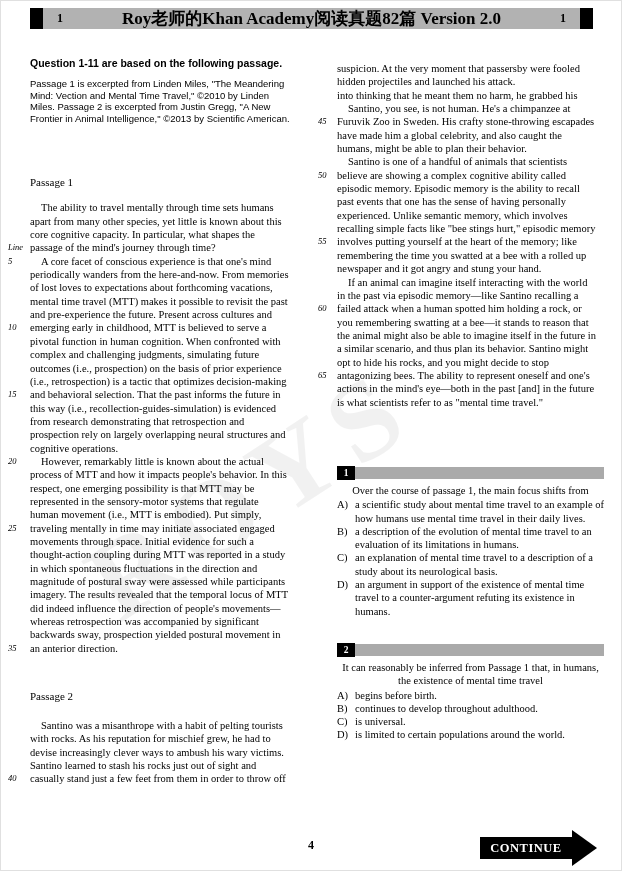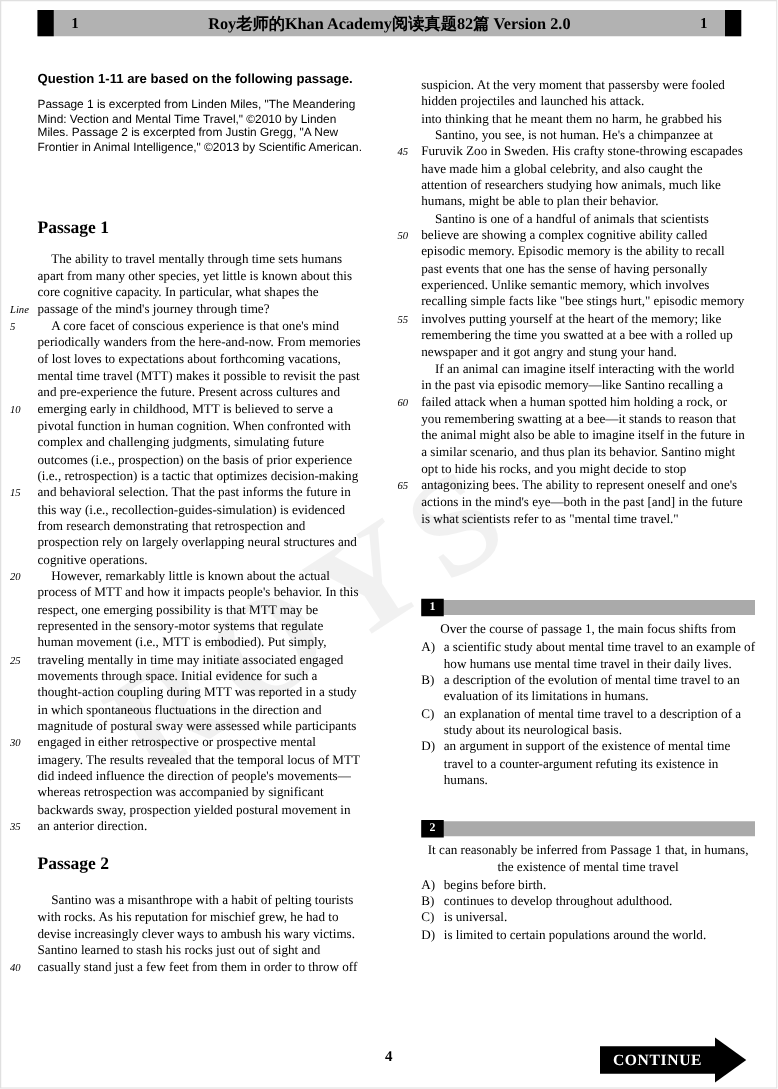--- a/index.html
+++ b/index.html
@@ -10,32 +10,32 @@
              font-family:"Liberation Serif",serif;font-weight:bold;font-size:112px;
              letter-spacing:12px;color:rgba(0,0,0,0.055);
              transform:rotate(-33deg);transform-origin:50% 50%;white-space:nowrap;pointer-events:none;}
   
   .header-bar{position:absolute;left:30px;top:8px;width:563px;height:21px;background:#b2b2b2;
               display:flex;align-items:center;z-index:2;}
   .corner-block{width:13px;height:21px;background:#000;flex:none;}
   .hdr-num{font-weight:bold;font-size:12px;flex:none;}
   .hdr-num.l{margin-left:14px;}
   .hdr-num.r{margin-right:14px;}
-  .hdr-title{flex:1;text-align:center;font-weight:bold;font-size:13px;
+  .hdr-title{flex:1;text-align:center;font-weight:bold;font-size:17px;
              font-family:"Liberation Serif",serif;}
   
   .col{position:absolute;top:57px;z-index:1;}
   .col-left{left:8px;width:298px;}
   .col-right{left:313px;width:302px;}
   .qrange{margin:0 0 9px 22px;font-family:"Liberation Sans",sans-serif;
           font-weight:bold;font-size:10.5px;line-height:12px;}
   .source-note{margin:0 0 0 22px;width:266px;font-family:"Liberation Sans",sans-serif;
                font-size:9.5px;line-height:11.6px;}
-  .passage-heading{margin:52px 0 12px 22px;font-weight:bold;font-size:14px;line-height:13px;}
-  .passage-heading.second{margin-top:17px;margin-bottom:16px;}
+  .passage-heading{margin:52px 0 12px 22px;font-weight:normal;font-size:11px;line-height:13px;}
+  .passage-heading.second{margin-top:35px;margin-bottom:16px;}
   .plines{width:100%;}
   .pline{display:flex;white-space:nowrap;font-size:10.5px;line-height:13.35px;}
   .lnum{flex:none;width:22px;font-style:italic;font-size:8.5px;line-height:13.35px;}
   .col-right .lnum{width:24px;padding-left:5px;box-sizing:border-box;}
   .ltext.ind{padding-left:11px;}
   .col-right .plines{padding-top:5px;}
   
   .questions{margin-top:58px;}
   .question + .question{margin-top:26px;}
   .qbar{position:relative;height:12px;background:#aaaaaa;margin-left:24px;width:267px;}
@@ -187,24 +187,20 @@
         </div>
         <div class="pline">
           <span class="lnum"></span>
           <span class="ltext">in which spontaneous fluctuations in the direction and</span>
         </div>
         <div class="pline">
           <span class="lnum"></span>
           <span class="ltext">magnitude of postural sway were assessed while participants</span>
         </div>
         <div class="pline">
-          <span class="lnum">30</span>
-          <span class="ltext">engaged in either retrospective or prospective mental</span>
-        </div>
-        <div class="pline">
           <span class="lnum"></span>
           <span class="ltext">imagery. The results revealed that the temporal locus of MTT</span>
         </div>
         <div class="pline">
           <span class="lnum"></span>
           <span class="ltext">did indeed influence the direction of people's movements—</span>
         </div>
         <div class="pline">
           <span class="lnum"></span>
           <span class="ltext">whereas retrospection was accompanied by significant</span>
@@ -264,21 +260,20 @@
         <div class="pline">
           <span class="lnum">45</span>
           <span class="ltext">Furuvik Zoo in Sweden. His crafty stone-throwing escapades</span>
         </div>
         <div class="pline">
           <span class="lnum"></span>
           <span class="ltext">have made him a global celebrity, and also caught the</span>
         </div>
         <div class="pline">
           <span class="lnum"></span>
-          <span class="ltext">attention of researchers studying how animals, much like</span>
         </div>
         <div class="pline">
           <span class="lnum"></span>
           <span class="ltext">humans, might be able to plan their behavior.</span>
         </div>
         <div class="pline">
           <span class="lnum"></span>
           <span class="ltext ind">Santino is one of a handful of animals that scientists</span>
         </div>
         <div class="pline">

